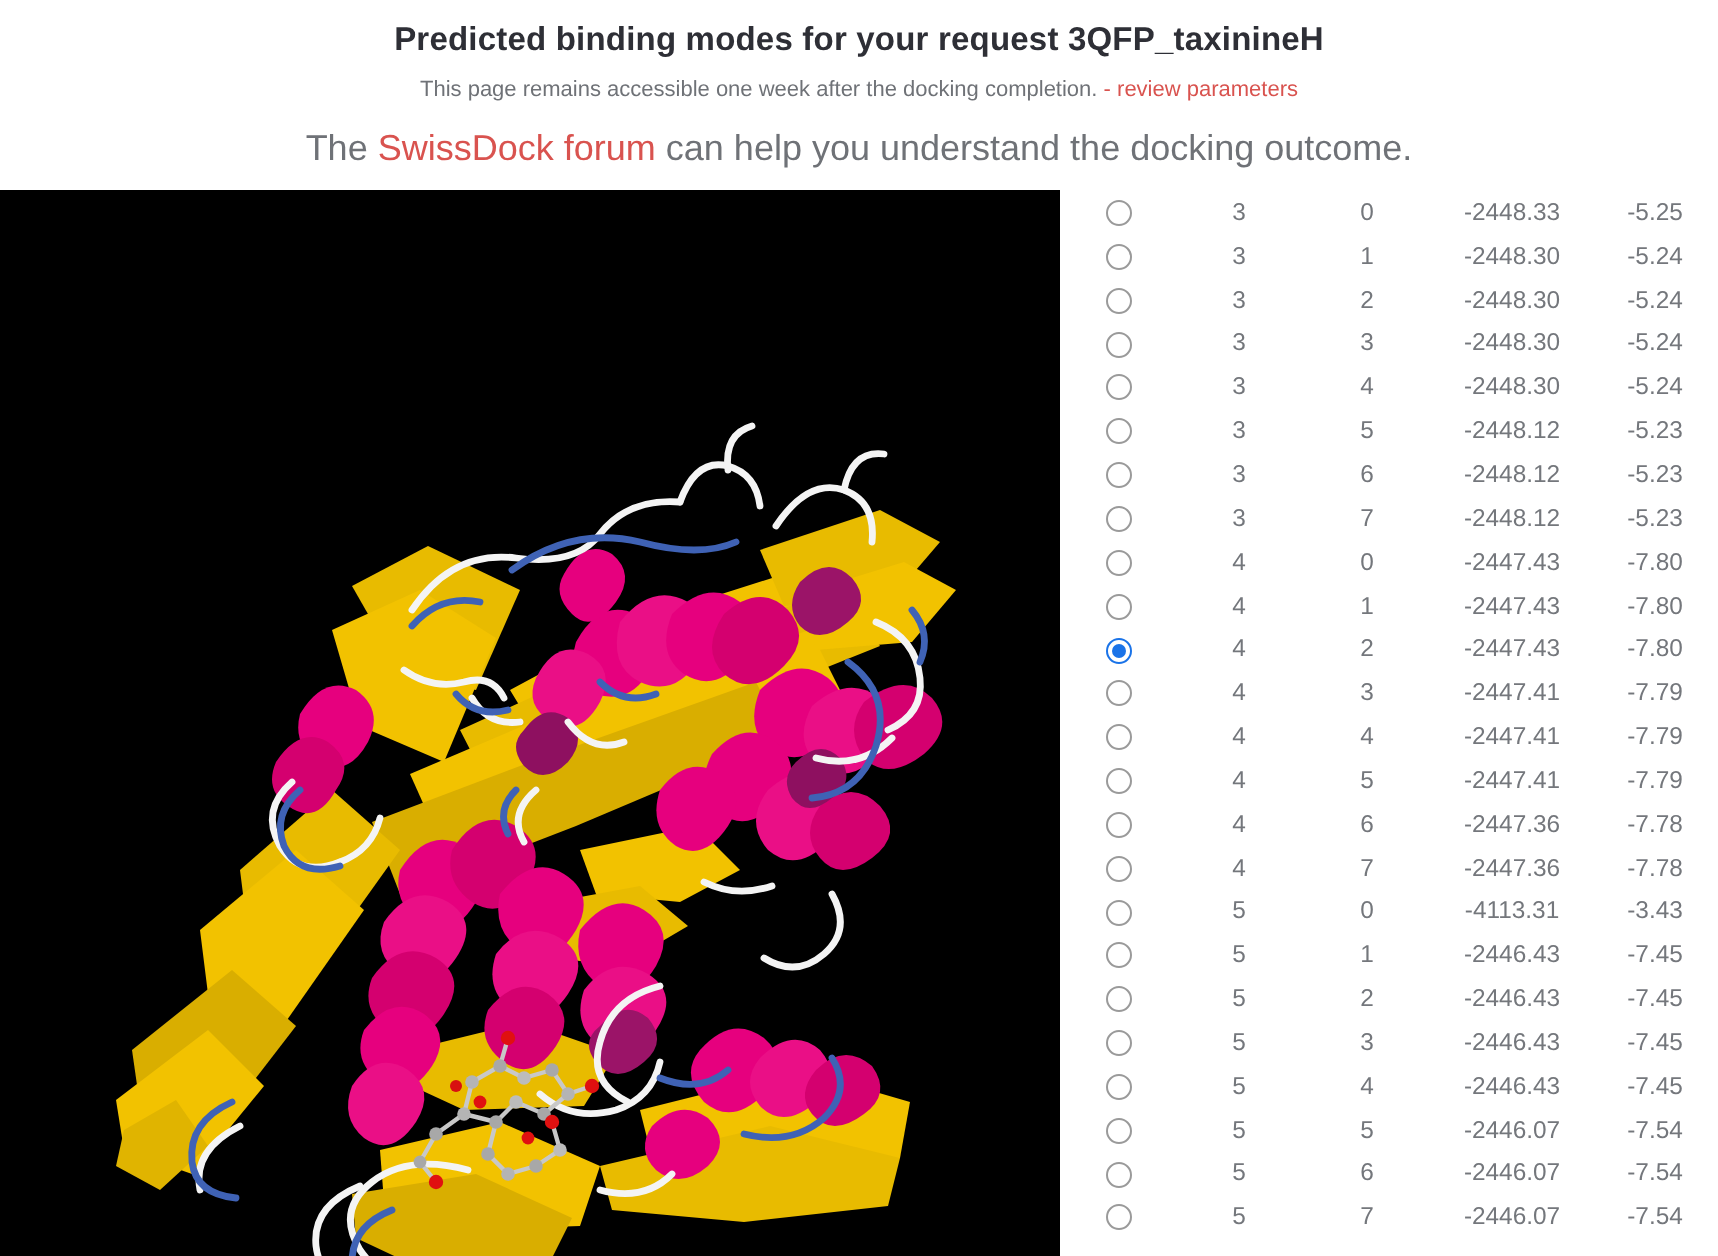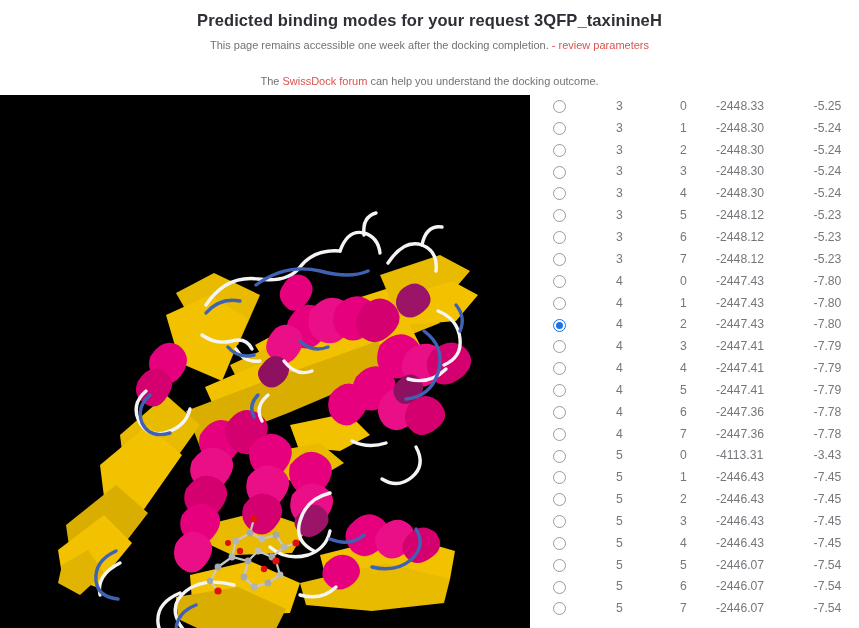--- a/index.html
+++ b/index.html
@@ -33,23 +33,23 @@
     letter-spacing: 0.1px;
   }
   .subline {
     margin: 0;
     padding-top: 9px;
     font-size: 11px;
     color: #6f7277;
     line-height: 1.25;
   }
   .subline2 {
-    margin: 12px;
+    margin: 0;
     padding-top: 10px;
-    font-size: 11px;
+    font-size: 18px;
     color: #6f7277;
     line-height: 1.25;
   }
   .red-link {
     color: #d9534f;
     text-decoration: none;
     cursor: pointer;
   }
   .dash { color: #d9534f; }
 
@@ -89,21 +89,21 @@
   table.modes td {
     font-size: 12.2px;
     color: #74777c;
     padding: 0;
     vertical-align: middle;
     white-space: nowrap;
   }
   td.c-radio { width: 58px; text-align: center; }
   td.c-cluster { width: 63px; text-align: center; }
   td.c-rank { width: 65px; text-align: center; }
-  td.c-energy { width: 80px; text-align: left; padding-right: 6px; }
+  td.c-energy { width: 80px; text-align: center; padding-right: 6px; }
   td.c-score { width: 63px; text-align: center; padding-right: 31px; }
 
   .radio {
     display: inline-block;
     width: 13px; height: 13px;
     border-radius: 50%;
     border: 1px solid #9a9a9a;
     background: #ffffff;
     vertical-align: middle;
     cursor: pointer;

